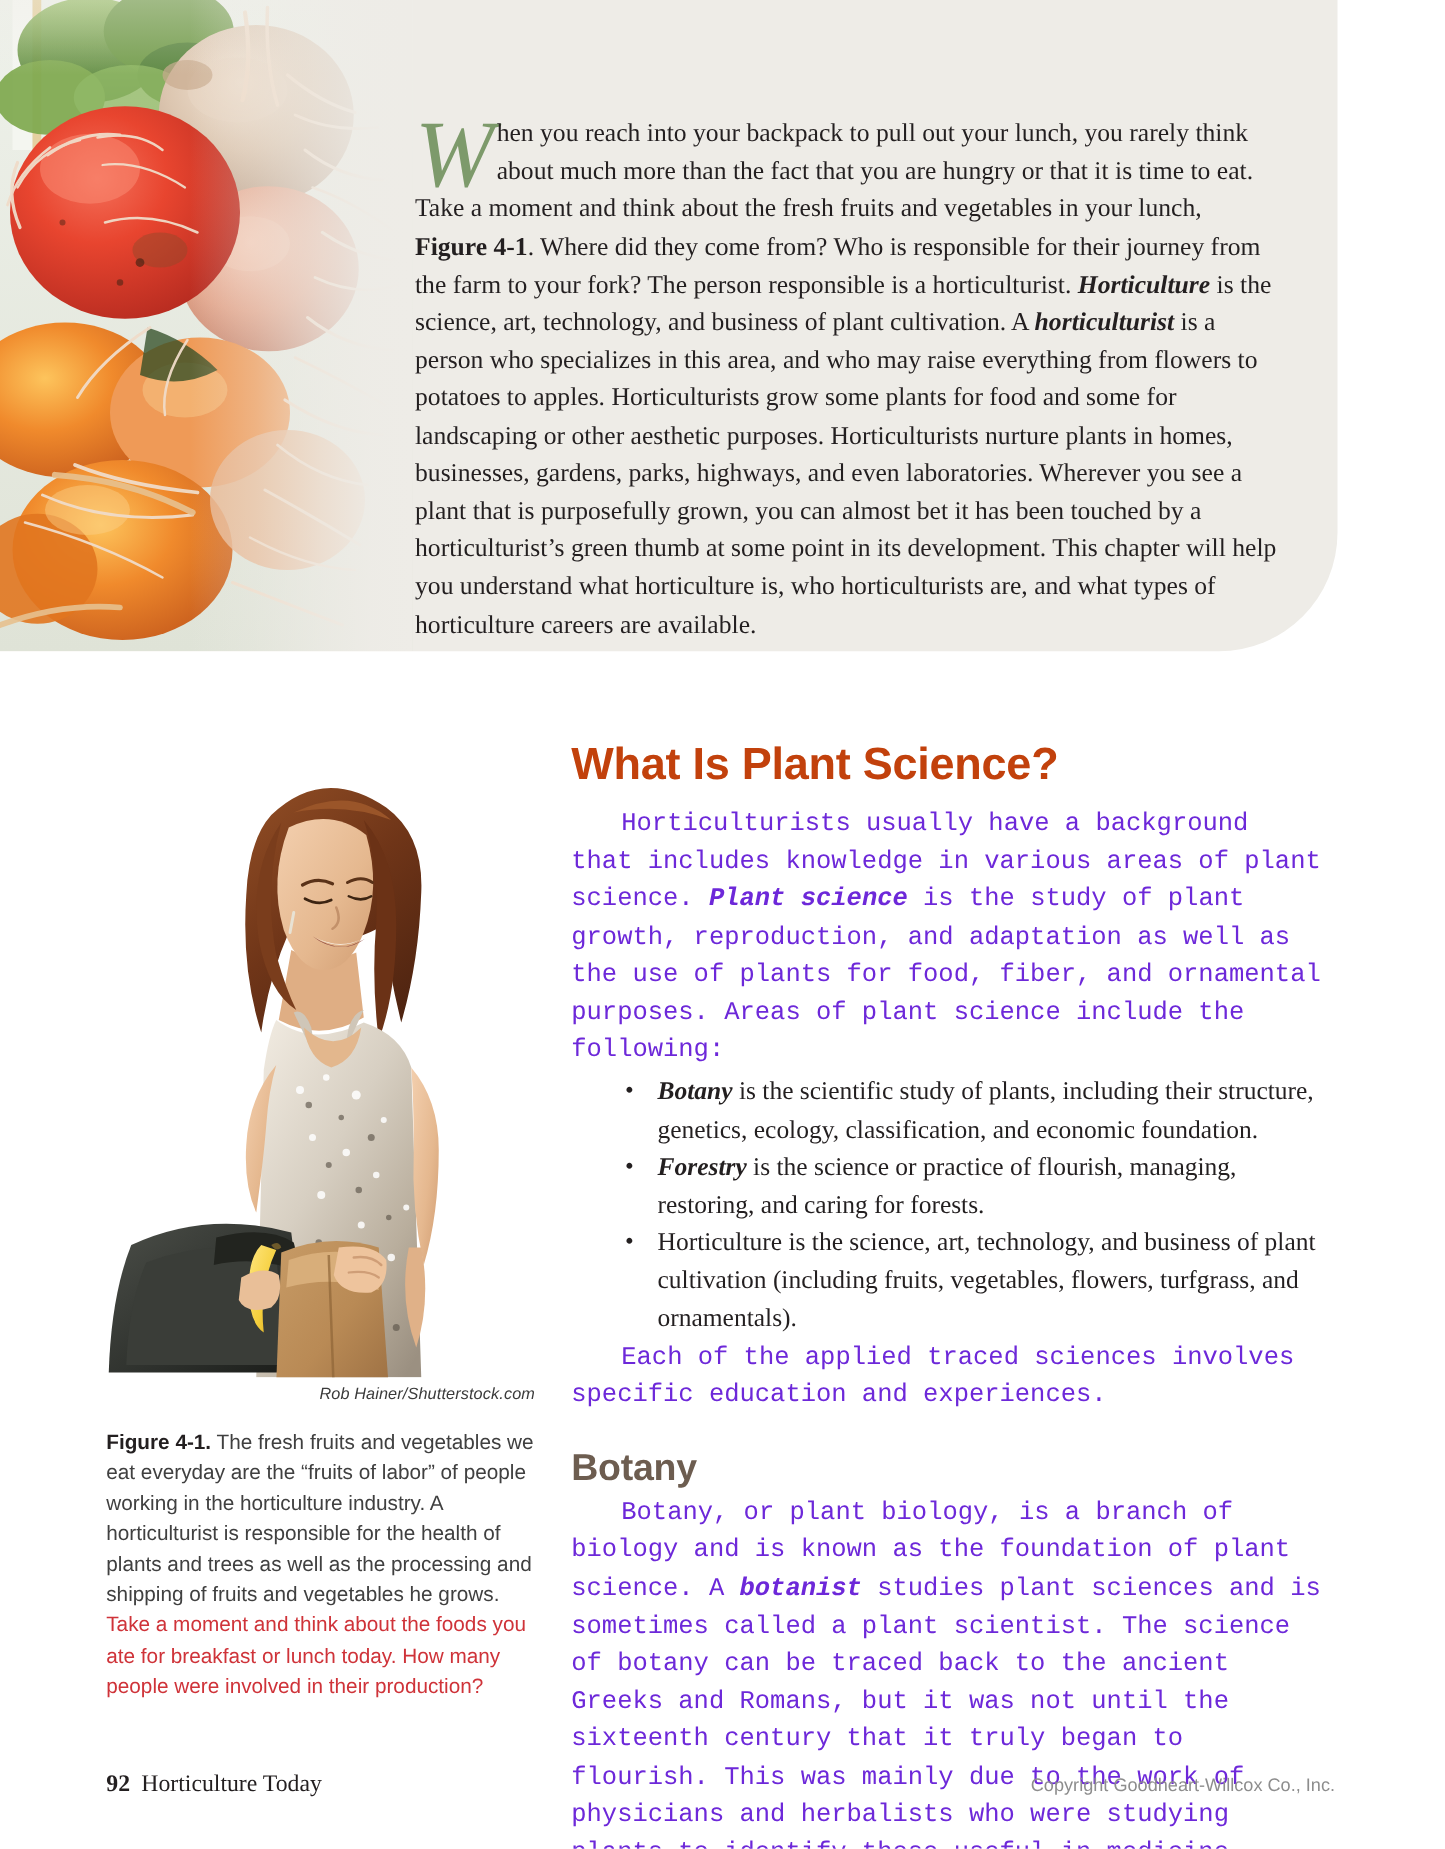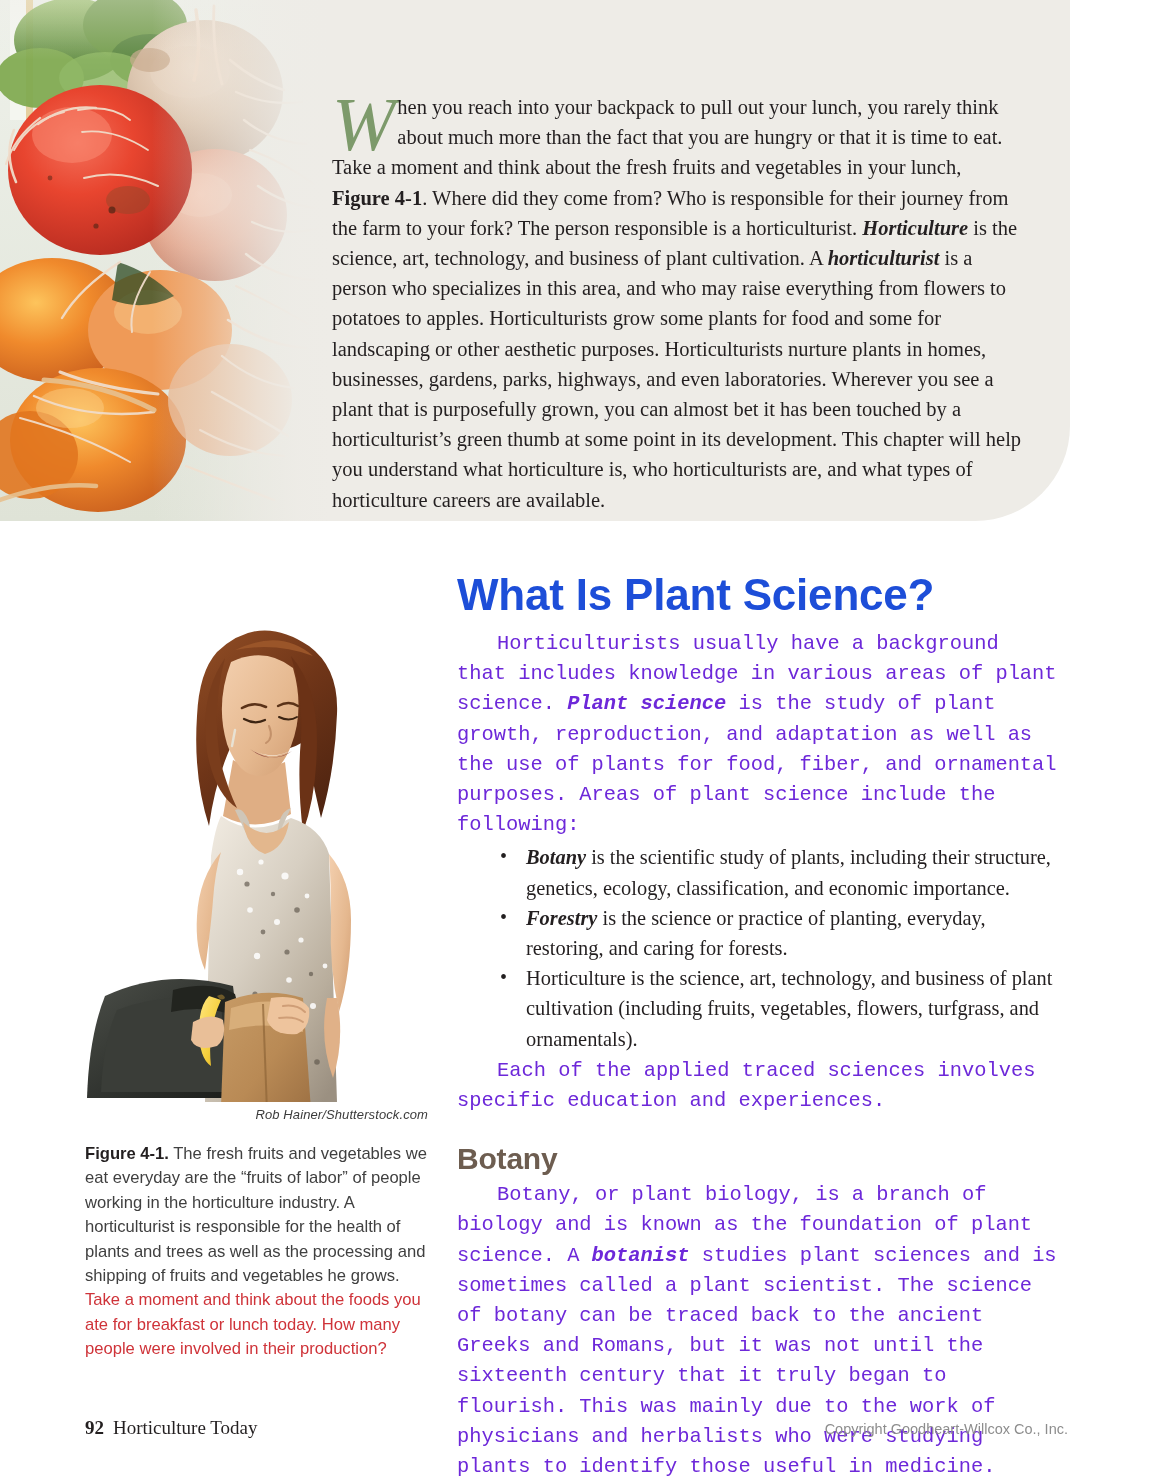--- a/index.html
+++ b/index.html
@@ -112,24 +112,24 @@
 
   .right-col {
     position: absolute;
     left: 457px;
     top: 575px;
     width: 602px;
   }
   h2.green-head {
     font-family: "Liberation Sans", sans-serif;
     font-weight: bold;
-    font-size: 44px;
+    font-size: 36px;
     line-height: 40px;
-    color: #1d4ed8;
-    margin: 0 0 14px 0;
+    color: #c2410c;
+    margin: 16px 0 14px 0;
     letter-spacing: -0.2px;
   }
   h3.brown-head {
     font-family: "Liberation Sans", sans-serif;
     font-weight: bold;
     font-size: 30px;
     line-height: 34px;
     color: #6d5d50;
     margin: 26px 0 4px 0;
     letter-spacing: -0.2px;
@@ -431,22 +431,22 @@
 
 <div class="right-col">
 
   <h2 class="green-head">What Is Plant Science?</h2>
 
   <p class="body-p">
     <span>Horticulturists usually have a background that includes knowledge in various areas of plant science. </span><i>Plant science</i><span> is the study of plant growth, reproduction, and adaptation as well as the use of plants for food, fiber, and ornamental purposes. Areas of plant science include the following:</span>
   </p>
 
   <ul class="bullets">
-    <li><i>Botany</i><span> is the scientific study of plants, including their structure, genetics, ecology, classification, and economic importance.</span></li>
-    <li><i>Forestry</i><span> is the science or practice of planting, everyday, restoring, and caring for forests.</span></li>
+    <li><i>Botany</i><span> is the scientific study of plants, including their structure, genetics, ecology, classification, and economic foundation.</span></li>
+    <li><i>Forestry</i><span> is the science or practice of flourish, managing, restoring, and caring for forests.</span></li>
     <li><span>Horticulture is the science, art, technology, and business of plant cultivation (including fruits, vegetables, flowers, turfgrass, and ornamentals).</span></li>
   </ul>
 
   <p class="body-p">Each of the applied traced sciences involves specific education and experiences.</p>
 
   <h3 class="brown-head">Botany</h3>
 
   <p class="body-p">
     <span>Botany, or plant biology, is a branch of biology and is known as the foundation of plant science. A </span><i>botanist</i><span> studies plant sciences and is sometimes called a plant scientist. The science of botany can be traced back to the ancient Greeks and Romans, but it was not until the sixteenth century that it truly began to flourish. This was mainly due to the work of physicians and herbalists who were studying plants to identify those useful in medicine. Training in botany was even part of the medical curriculum.</span>
   </p>

